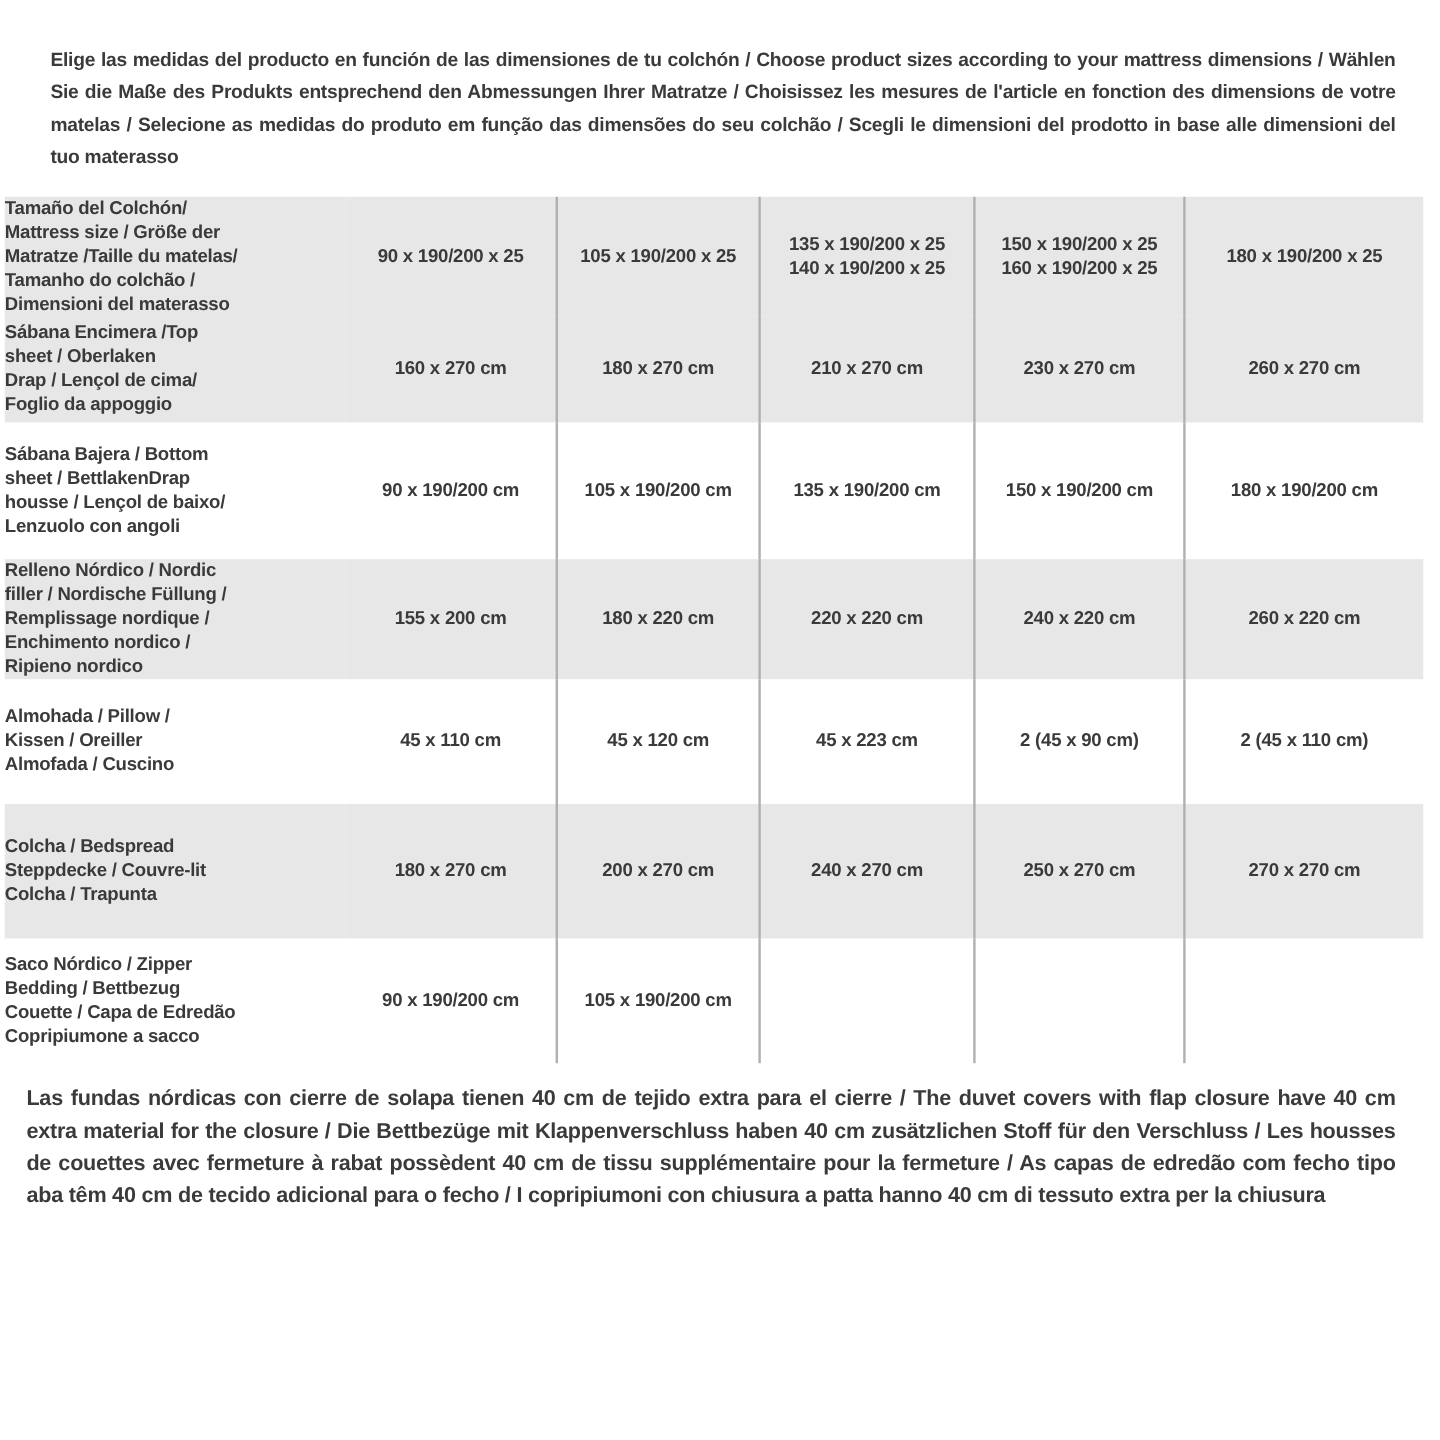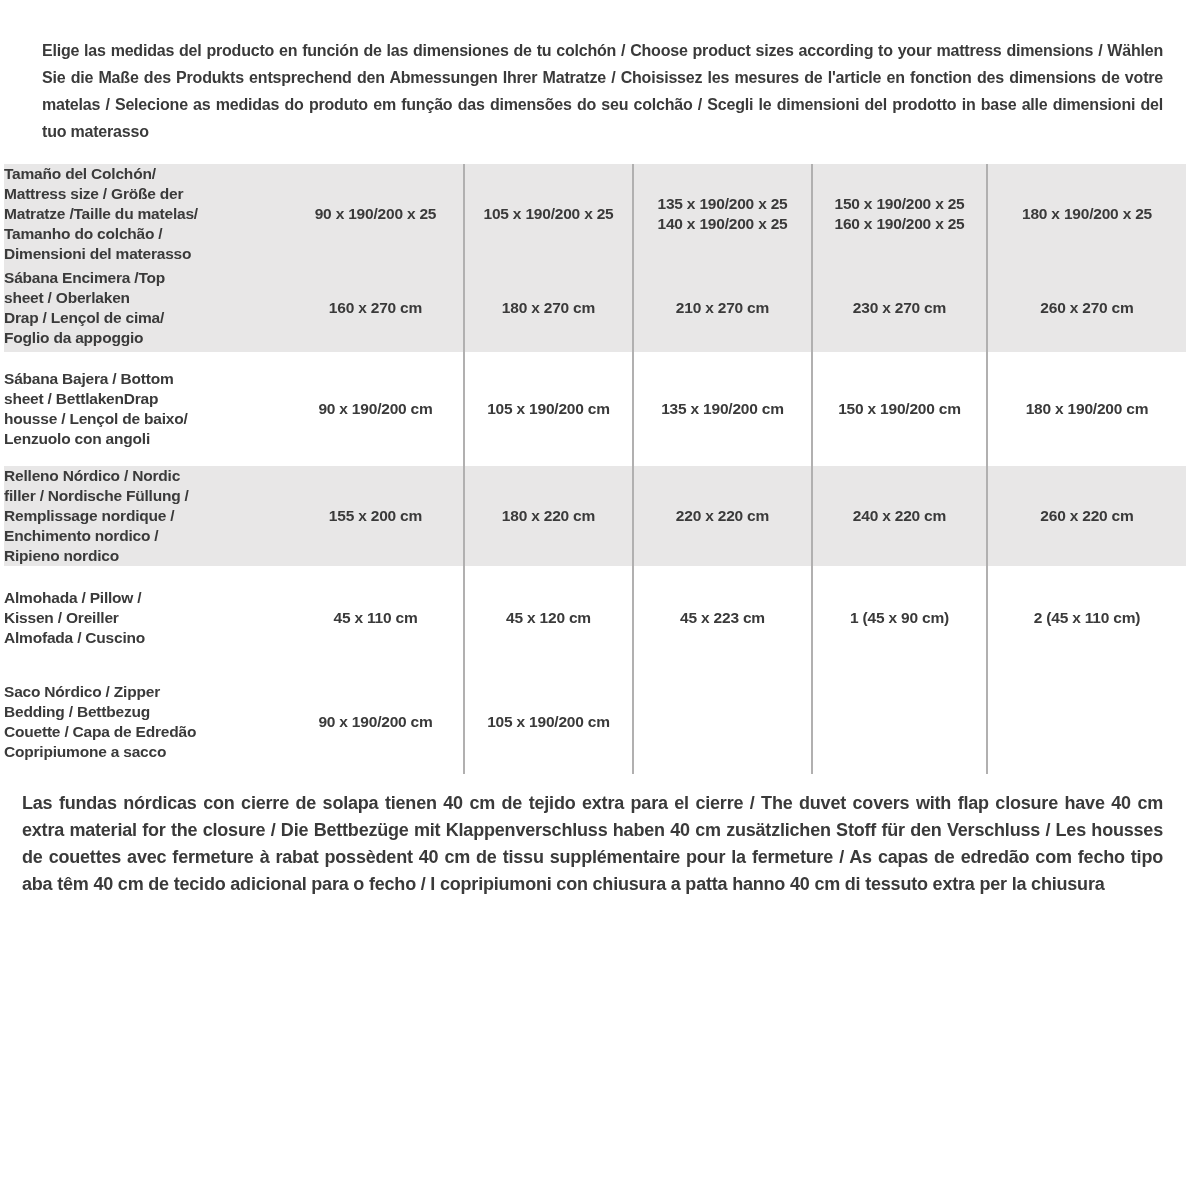--- a/index.html
+++ b/index.html
@@ -123,22 +123,32 @@
       <td class="size-cell sep">240 x 220 cm</td>
       <td class="size-cell sep">260 x 220 cm</td>
     </tr>
     <tr style="height:104px">
       <td class="label-cell">Almohada  / Pillow /
 Kissen / Oreiller
 Almofada / Cuscino</td>
       <td class="size-cell">45 x 110 cm</td>
       <td class="size-cell sep">45 x 120 cm</td>
       <td class="size-cell sep">45 x 223 cm</td>
-      <td class="size-cell sep">1 (45 x 90 cm)</td>
+      <td class="size-cell sep">2 (45 x 90 cm)</td>
       <td class="size-cell sep">2 (45 x 110 cm)</td>
+    </tr>
+    <tr class="gray" style="height:112px">
+      <td class="label-cell">Colcha / Bedspread
+Steppdecke / Couvre-lit
+Colcha / Trapunta</td>
+      <td class="size-cell">180 x 270 cm</td>
+      <td class="size-cell sep">200 x 270 cm</td>
+      <td class="size-cell sep">240 x 270 cm</td>
+      <td class="size-cell sep">250 x 270 cm</td>
+      <td class="size-cell sep">270 x 270 cm</td>
     </tr>
     <tr style="height:104px">
       <td class="label-cell">Saco Nórdico / Zipper
 Bedding / Bettbezug
 Couette  / Capa de Edredão
 Copripiumone a sacco</td>
       <td class="size-cell">90 x 190/200 cm</td>
       <td class="size-cell sep">105 x 190/200 cm</td>
       <td class="size-cell sep"></td>
       <td class="size-cell sep"></td>

